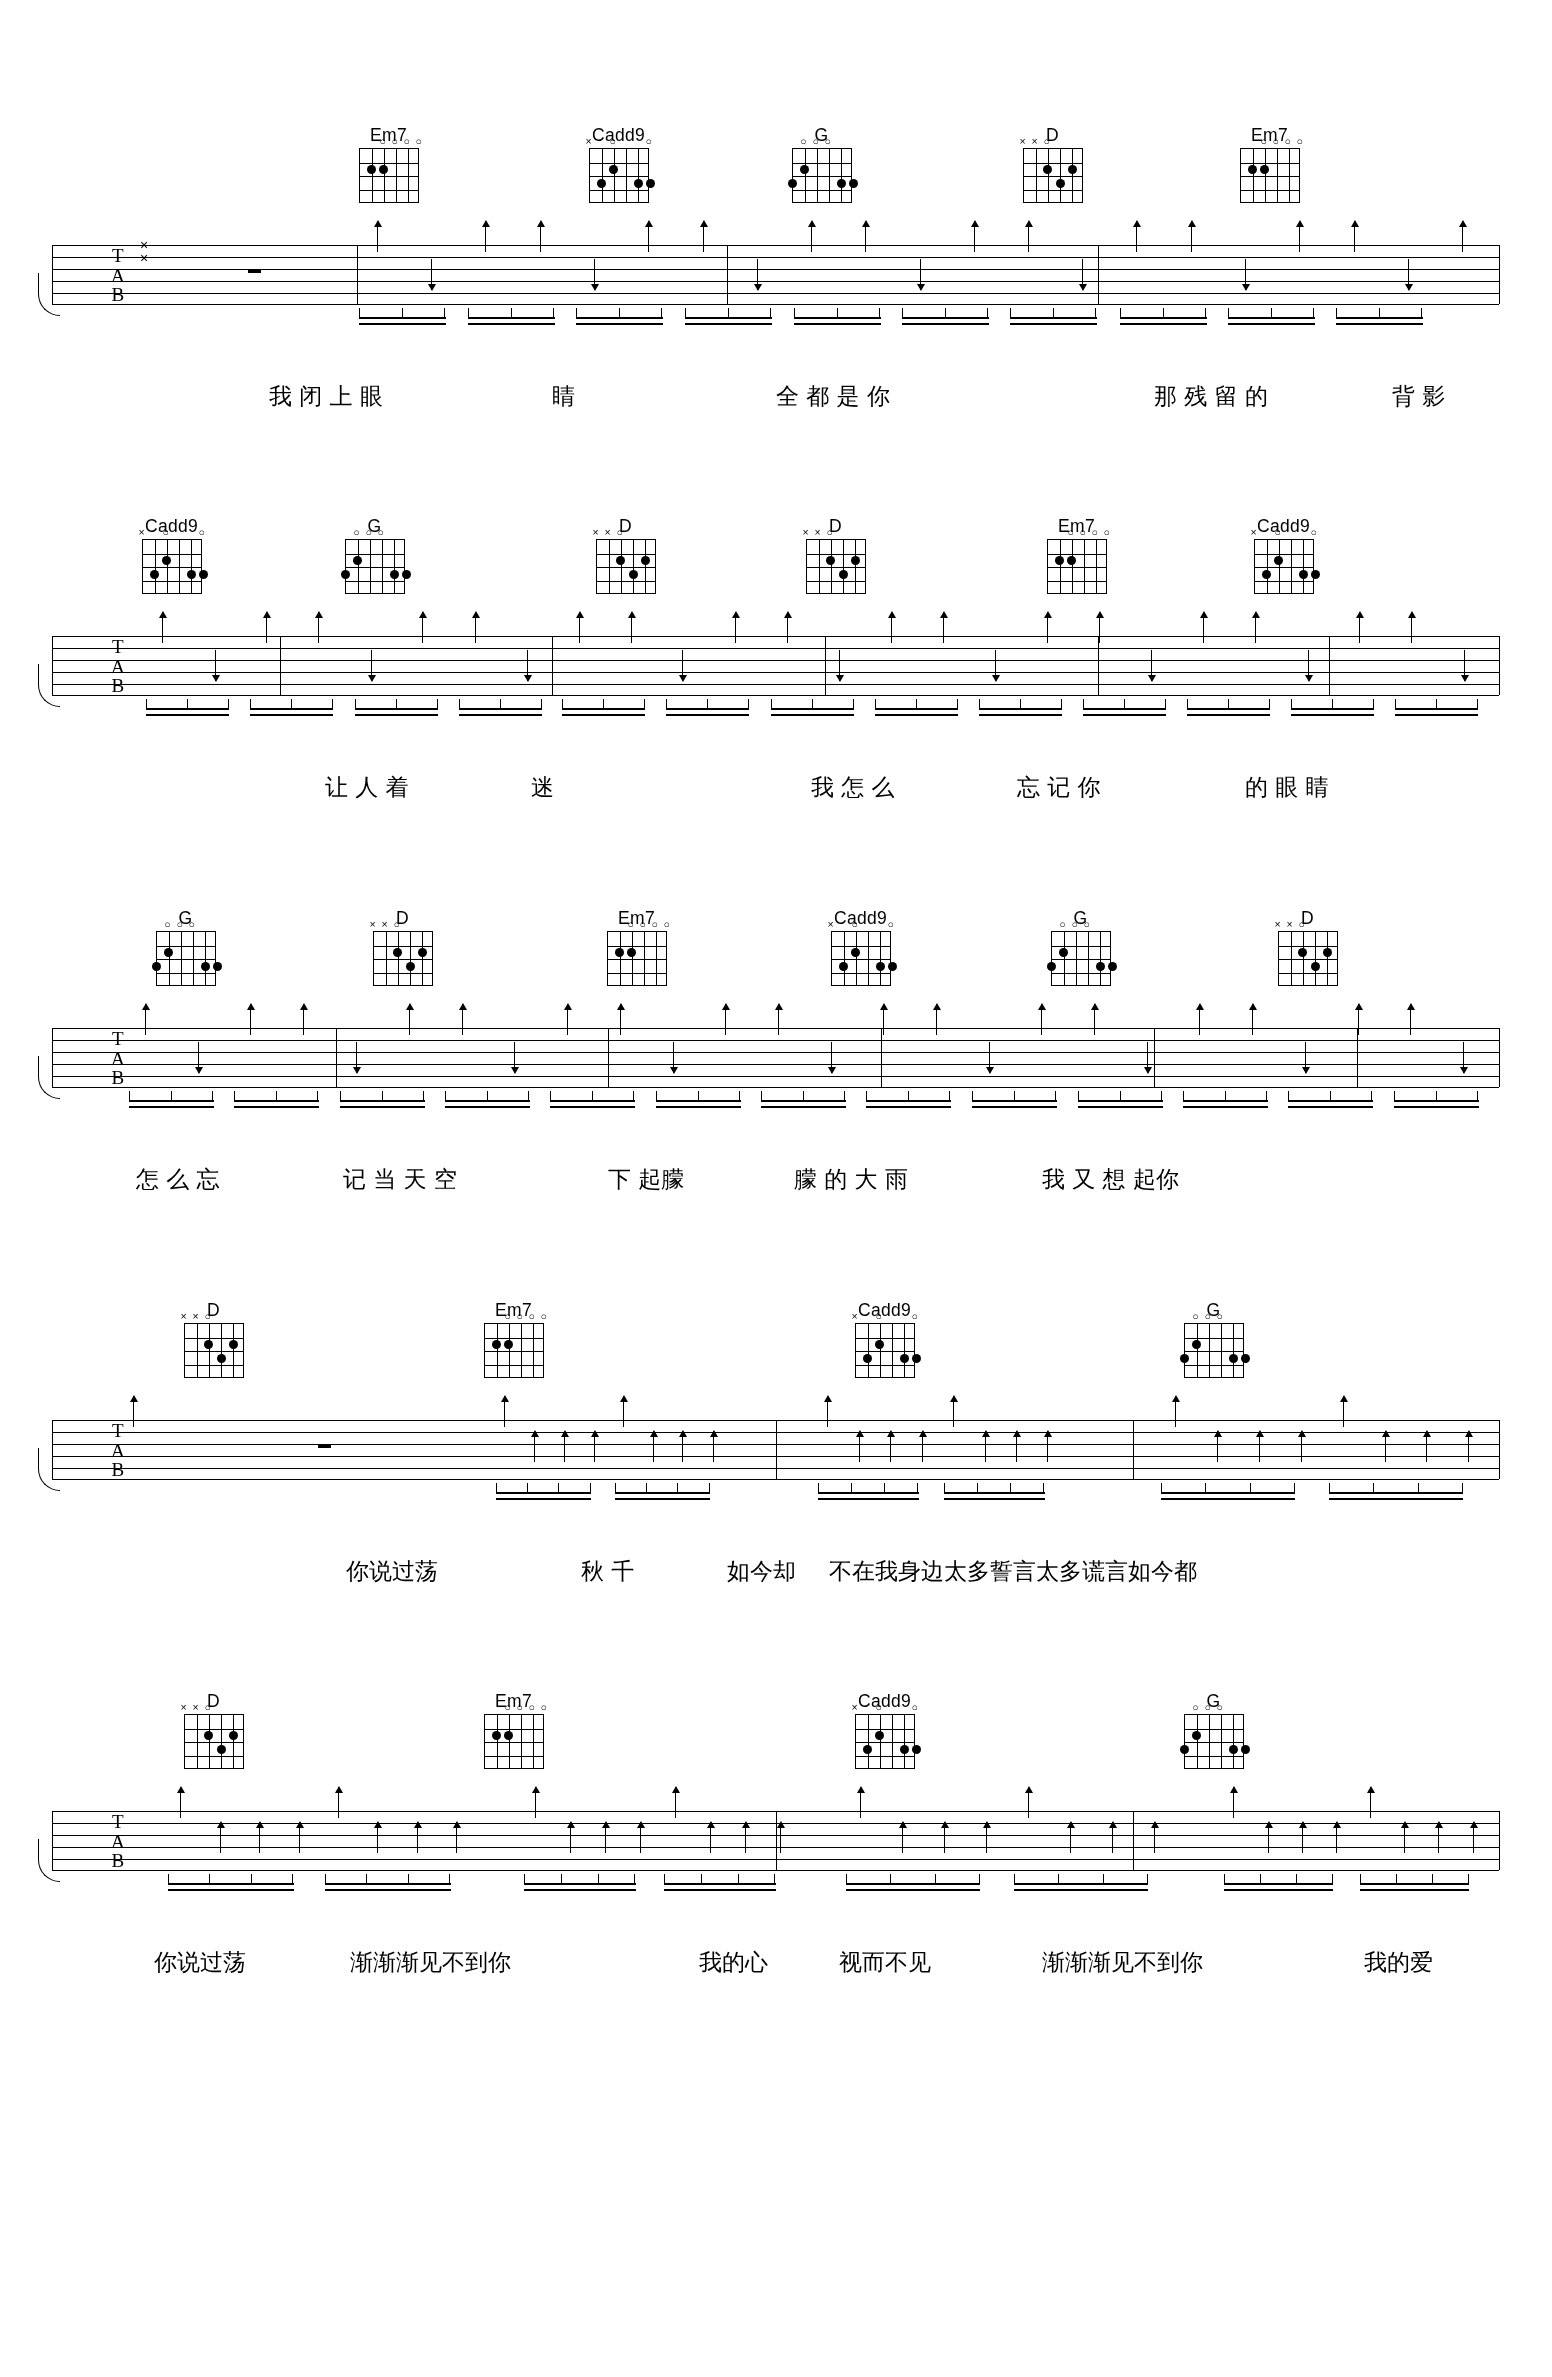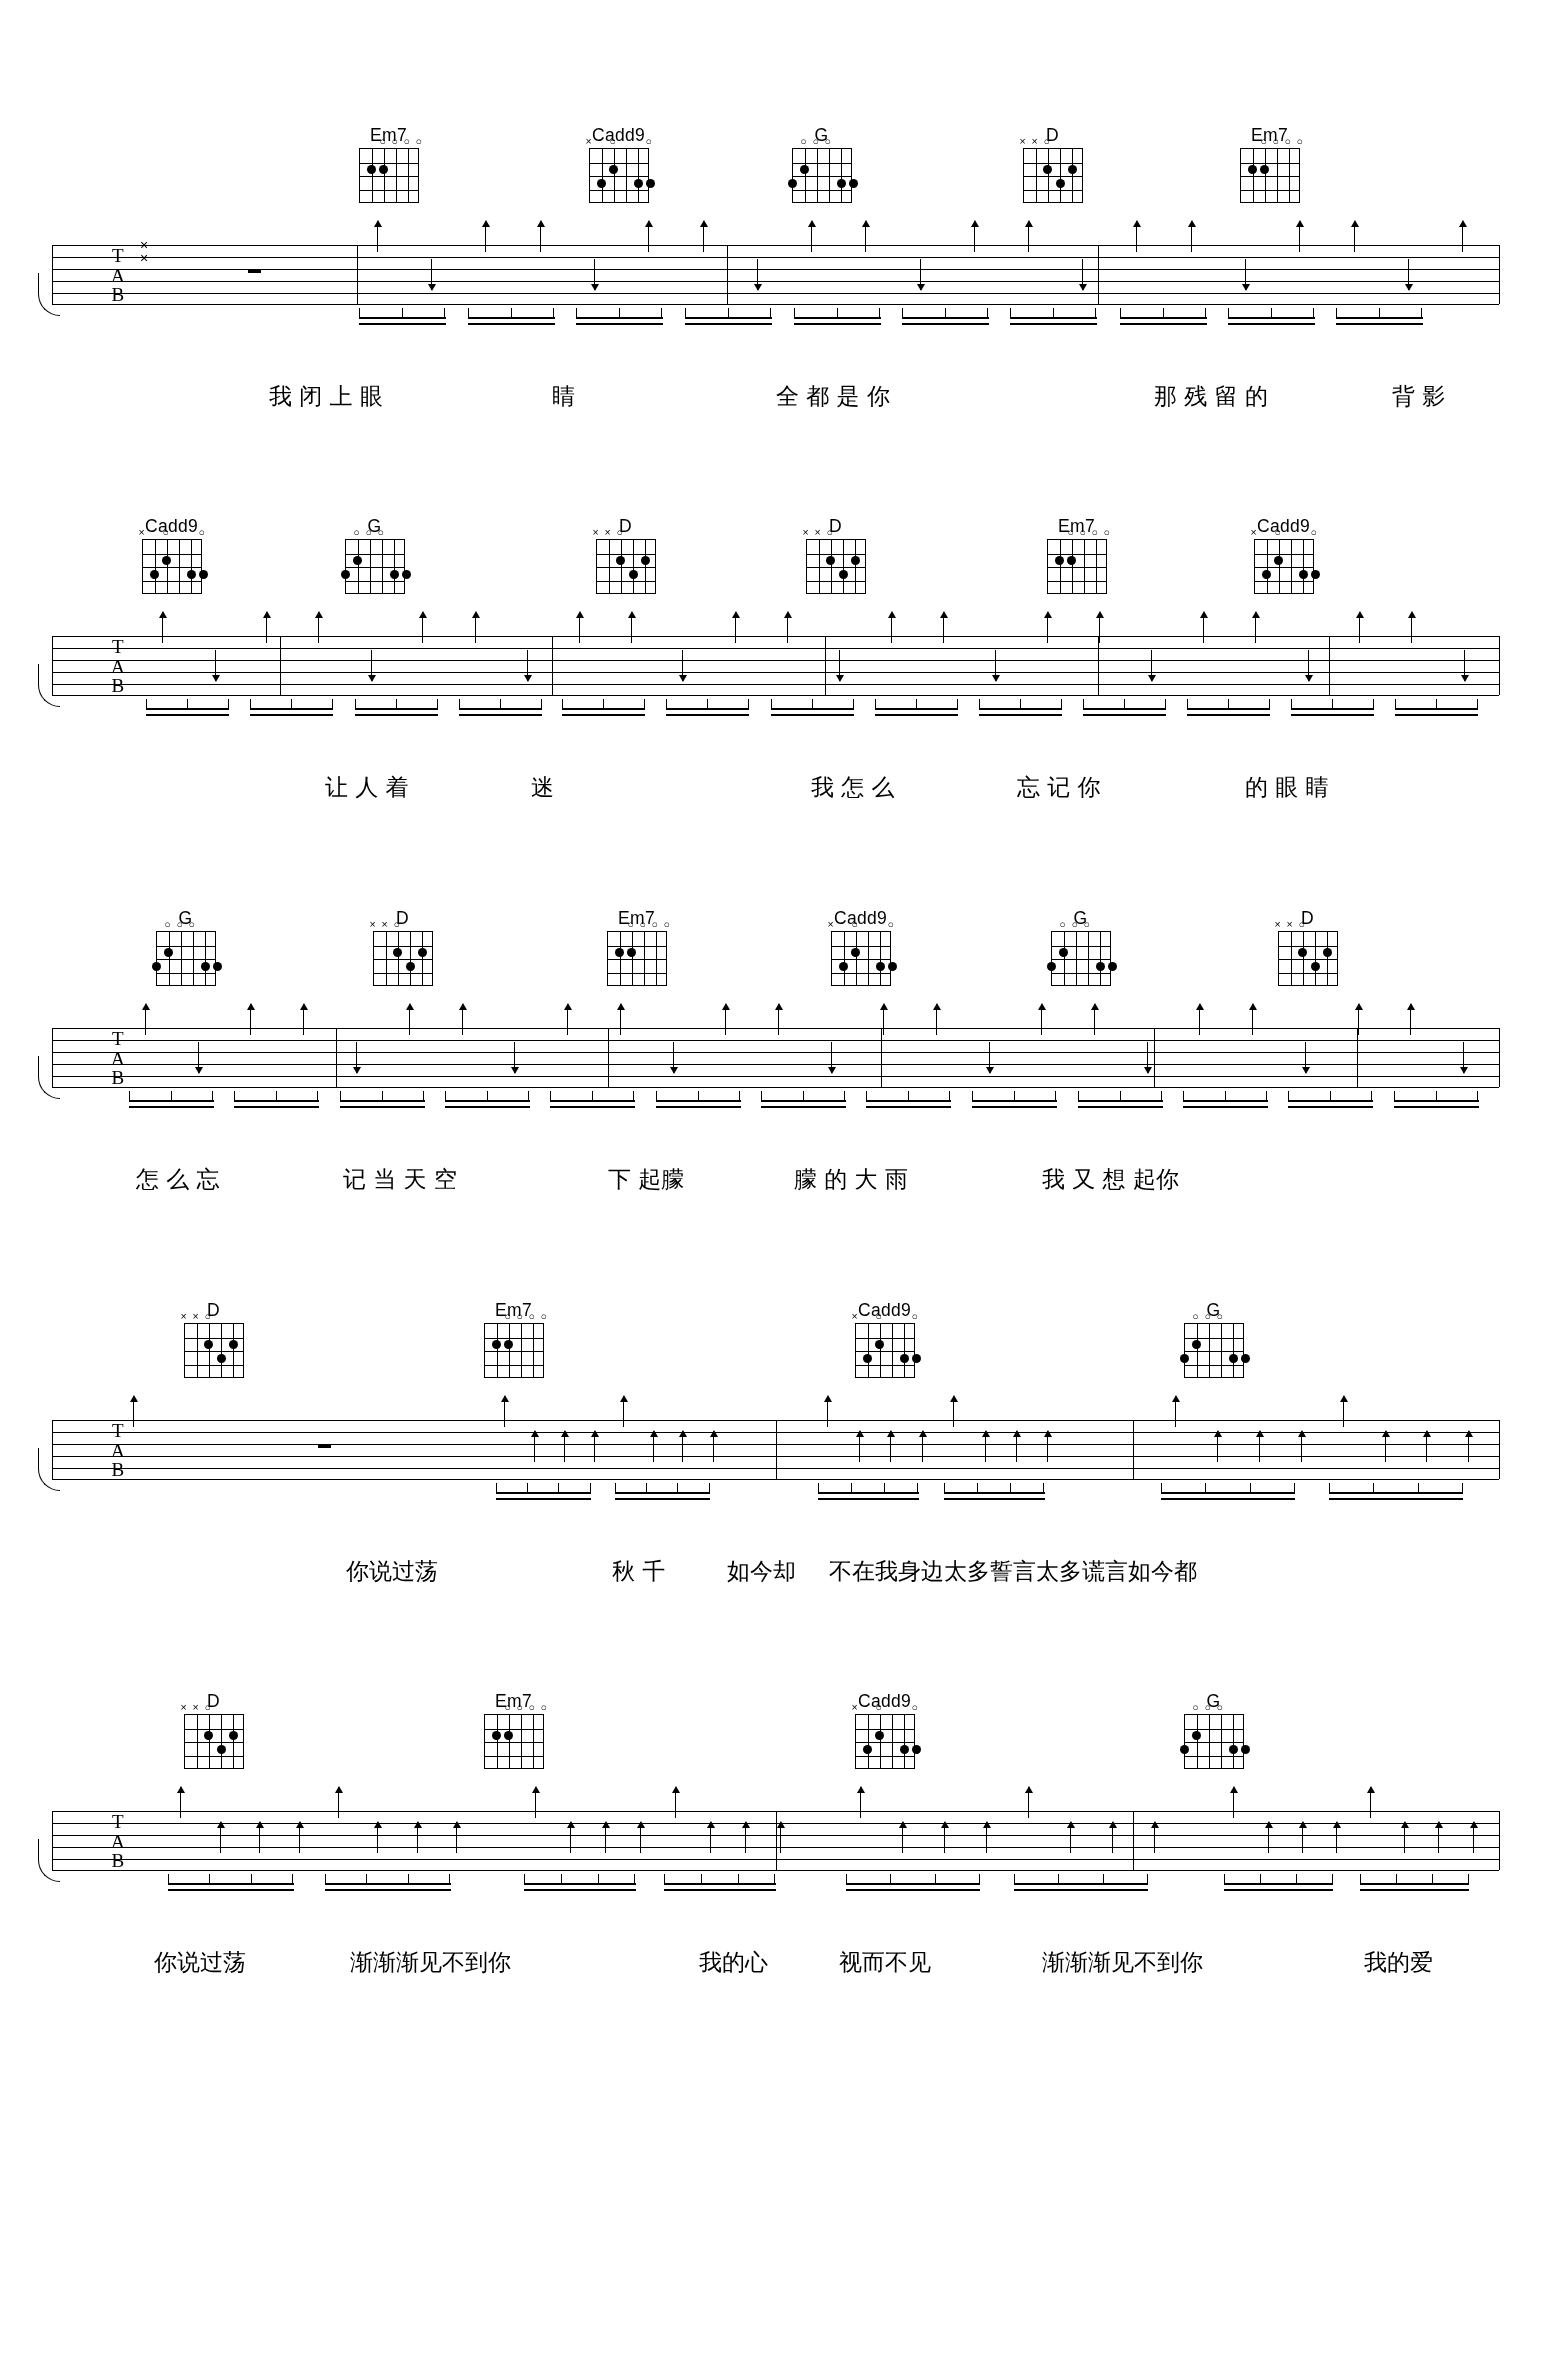--- a/index.html
+++ b/index.html
@@ -1152,21 +1152,21 @@
         <div class="beam" style="left: 1329px; width: 134px; top: 86px;">
           <div class="bm" style="top: 0px;"></div>
           <div class="bm" style="top: 5.6px;"></div>
           <div class="st" style="left: 0px; top: -9px;"></div>
           <div class="st" style="left: 44px; top: -9px;"></div>
           <div class="st" style="left: 89px; top: -9px;"></div>
           <div class="st" style="left: 133px; top: -9px;"></div>
         </div>
         <div class="rest" style="left: 318px; top: 38px;"></div>
       </div>
-      <div class="lyrics" style="position: absolute; left: 0px; top: 150px; width: 1552px;"><span style="left: 346px;">你说过荡</span><span style="left: 612px;">秋 千</span><span style="left: 727px;">如今却</span><span style="left: 829px;">不在我身边太多誓言太多谎言如今都</span></div>
+      <div class="lyrics" style="position: absolute; left: 0px; top: 150px; width: 1552px;"><span style="left: 346px;">你说过荡</span><span style="left: 581px;">秋 千</span><span style="left: 727px;">如今却</span><span style="left: 829px;">不在我身边太多誓言太多谎言如今都</span></div>
     </div>
     <div class="system" style="position: absolute; left: 0px; top: 1797px;">
       <div class="chord-row" style="position: absolute; left: 0px; top: -105px; width: 1552px;">
         <div class="chord" style="left: 175px;">
           <div class="cname">D</div>
           <div class="grid-wrap">
             <div class="marks">
               <span class="mk" style="left: -4.2px;">×</span>
               <span class="mk" style="left: 7.8px;">×</span>
               <span class="mk" style="left: 20px;">○</span>

